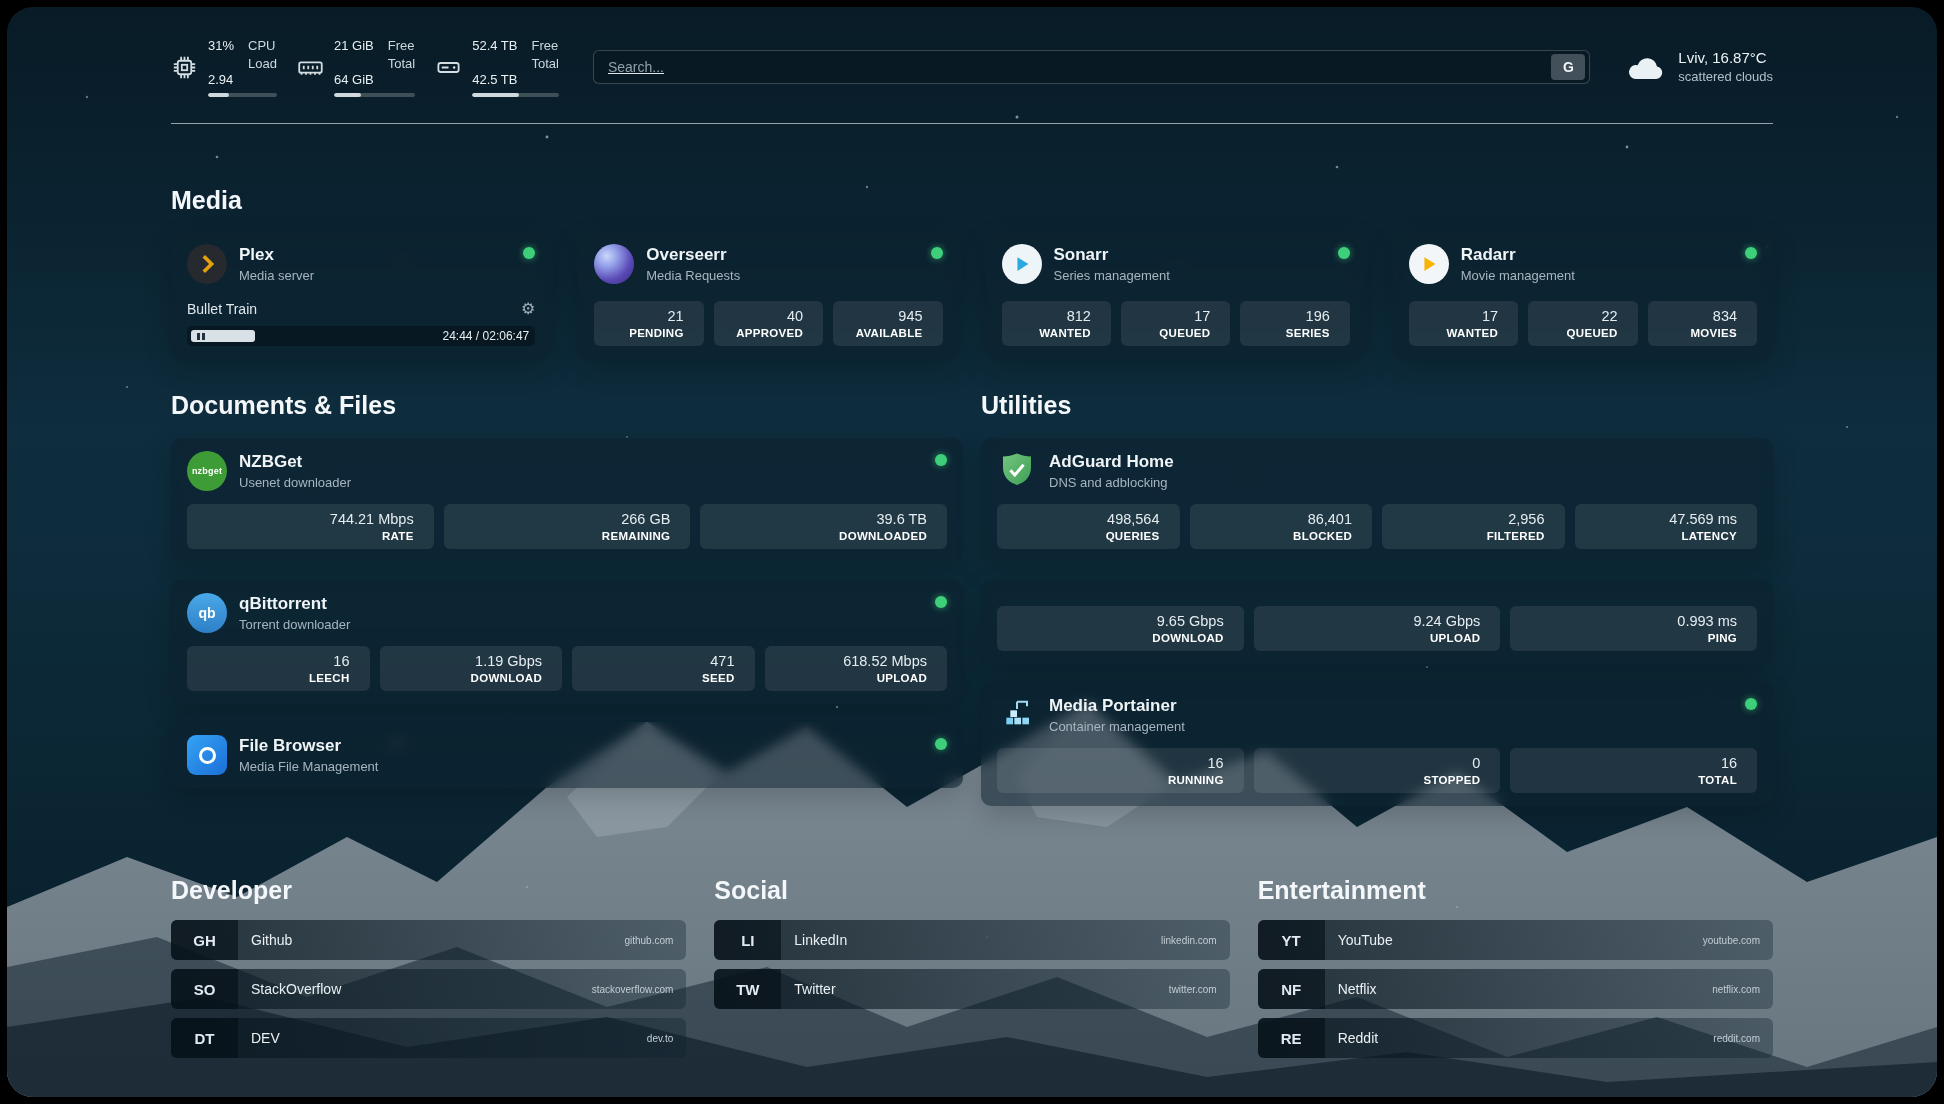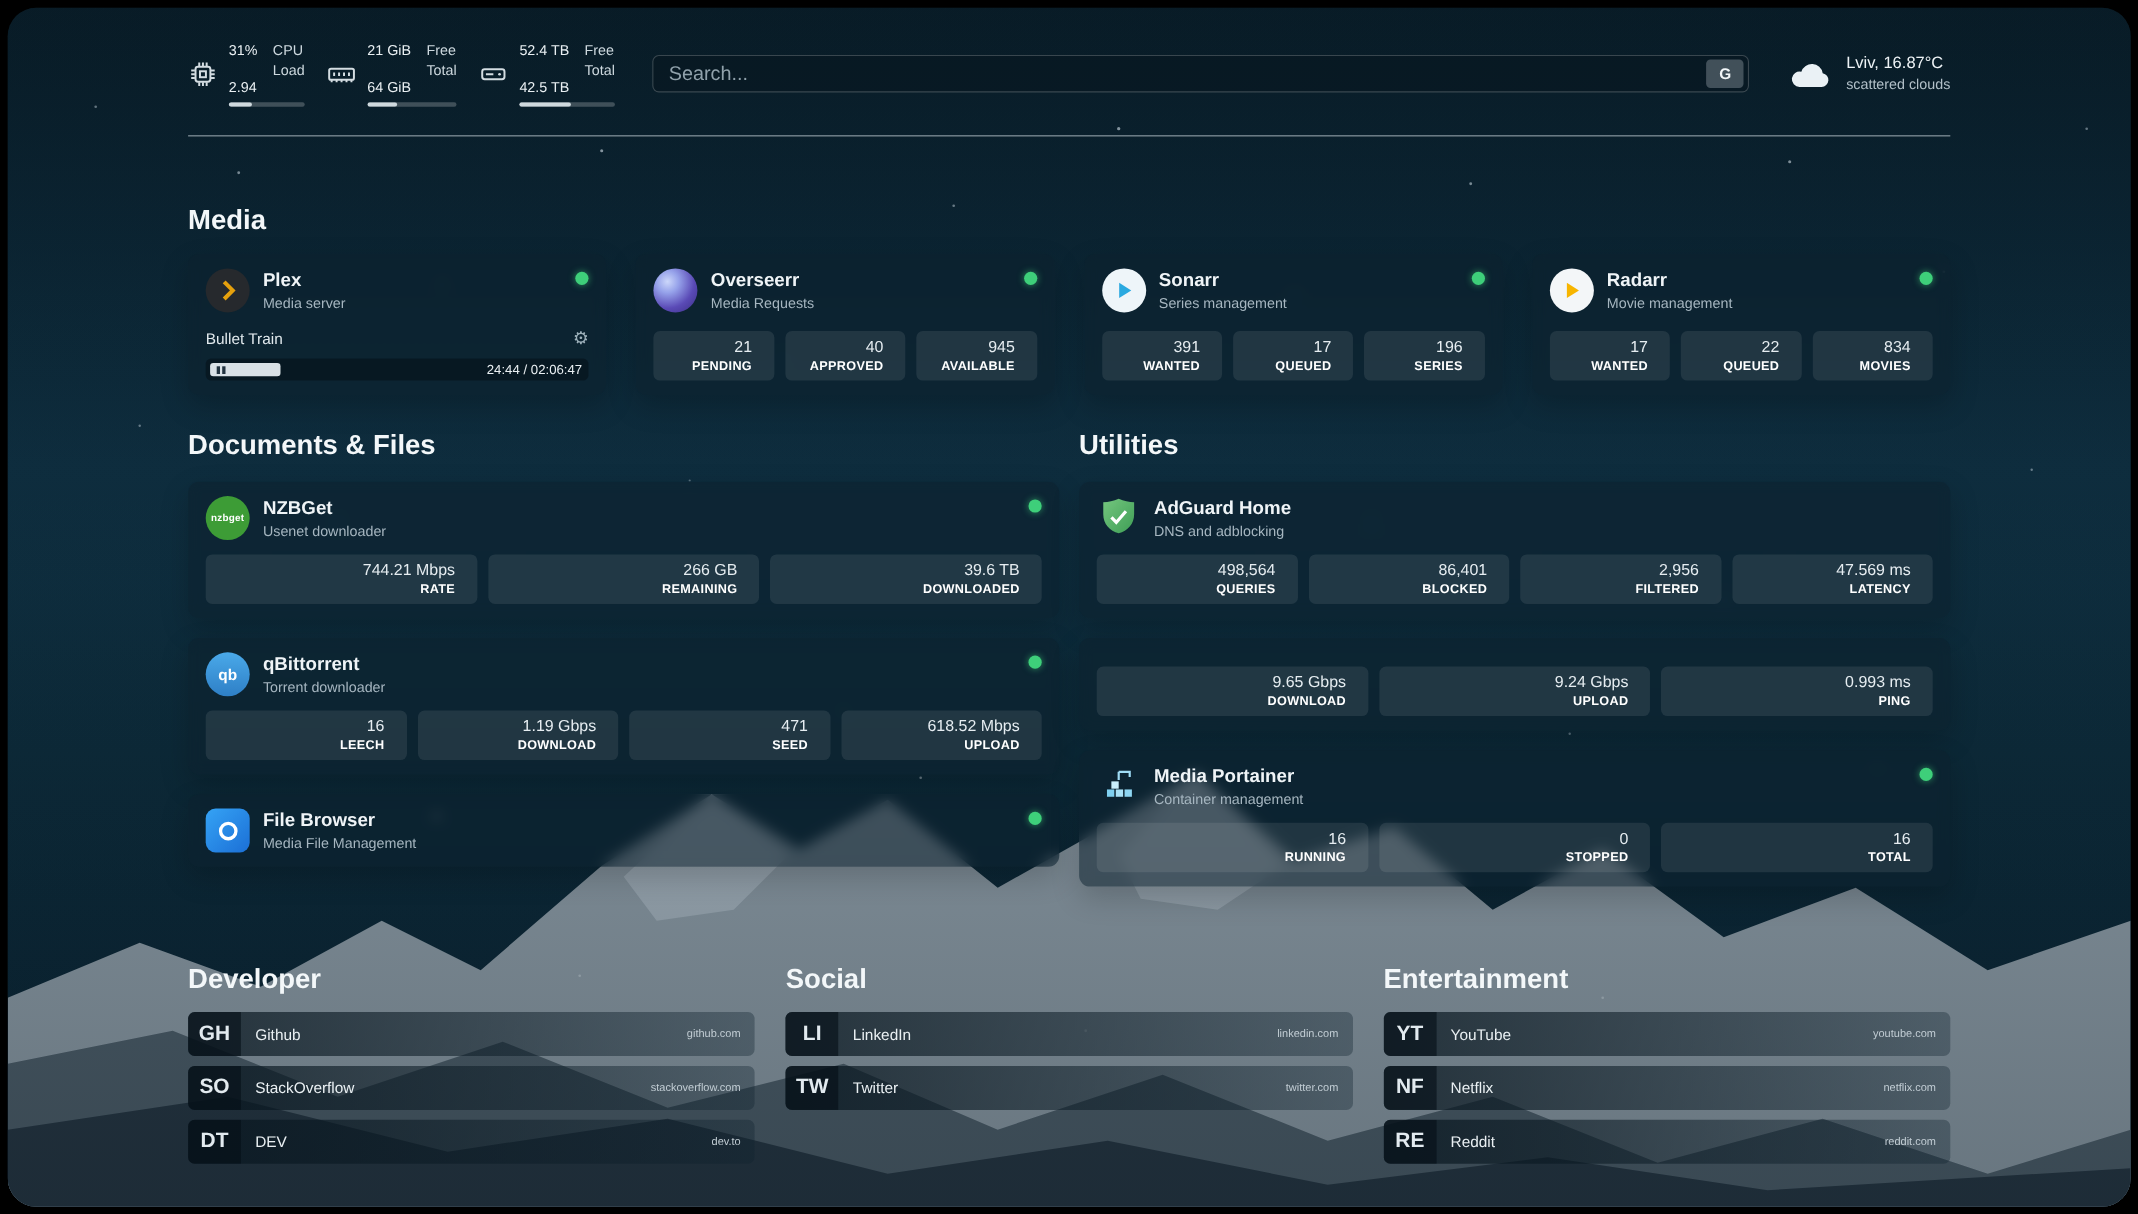--- a/index.html
+++ b/index.html
@@ -29,21 +29,21 @@
   .m-col { display:flex; flex-direction:column; line-height:1.35; font-size:13px; }
   .m-values { color:#e9eff2;gap:16px; }
   .m-labels { color:#cdd8de; }
   .m-bar { height:4px; border-radius:2px; background:rgba(255,255,255,0.22); overflow:hidden; }
   .m-fill { height:100%; border-radius:2px; background:#cfd9de; }
 
   .search { flex:1; position:relative; display:flex; align-items:center; }
   .search input {
     width:100%; height:34px; background:rgba(7,22,31,0.55);
     border:1px solid rgba(255,255,255,0.20); border-radius:6px;
-    color:#e2eaee; padding:0 54px 0 14px; font-size:18px; font-family:"Liberation Sans",sans-serif;
+    color:#e2eaee; padding:0 54px 0 14px; font-size:14px; font-family:"Liberation Sans",sans-serif;text-decoration:underline;
   }
   .search input::placeholder { color:#90a1ab; }
   .search-engine {
     position:absolute; right:5px; width:34px; height:26px; border-radius:4px;
     background:rgba(214,224,230,0.28); color:#f2f6f8; font-weight:bold; font-size:14px;
     display:flex; align-items:center; justify-content:center; cursor:pointer;
   }
   .weather { display:flex; align-items:center; gap:12px; flex:none; }
   .weather-icon { width:42px; height:28px; }
   .weather-text { display:flex; flex-direction:column; line-height:1.35; }
@@ -115,22 +115,22 @@
   
   .bottom { display:grid; grid-template-columns:1fr 1fr 1fr; gap:0 28px; margin-top:70px; }
   .bm-col { display:flex; flex-direction:column; }
   .bm-col .section-title { margin-bottom:6px; }
   .bm-row {
     display:flex; align-items:center; height:40px; border-radius:6px; margin-top:9px;
     background:linear-gradient(90deg, rgba(8,22,31,0.72), rgba(14,33,45,0.35));
     overflow:hidden; cursor:pointer;
   }
   .bm-badge {
-    width:48px; height:100%; flex:none; display:flex; align-items:center; justify-content:center;
-    background:rgba(5,15,22,0.62); font-size:19px; font-weight:bold; color:#e2eaef;
+    width:67px; height:100%; flex:none; display:flex; align-items:center; justify-content:center;
+    background:rgba(5,15,22,0.62); font-size:15px; font-weight:bold; color:#e2eaef;
   }
   .bm-name { margin-left:13px; font-size:14px; color:#eaf0f3; }
   .bm-url { margin-left:auto; margin-right:13px; font-size:10px; color:#c2cdd4; }
 </style>
 </head>
 <body>
 
 <div class="frame">
 
   <svg class="stars" width="1930" height="720" viewBox="0 0 1930 720">
@@ -342,21 +342,21 @@
               </svg>
           </div>
           <div class="app-meta">
             <div class="app-name">Sonarr</div>
             <div class="app-desc">Series management</div>
           </div>
         </div>
         <span class="status-dot"></span>
         <div class="stats">
           <div class="stat">
-            <div class="stat-value">391</div>
+            <div class="stat-value">812</div>
             <div class="stat-label">WANTED</div>
           </div>
           <div class="stat">
             <div class="stat-value">17</div>
             <div class="stat-label">QUEUED</div>
           </div>
           <div class="stat">
             <div class="stat-value">196</div>
             <div class="stat-label">SERIES</div>
           </div>

